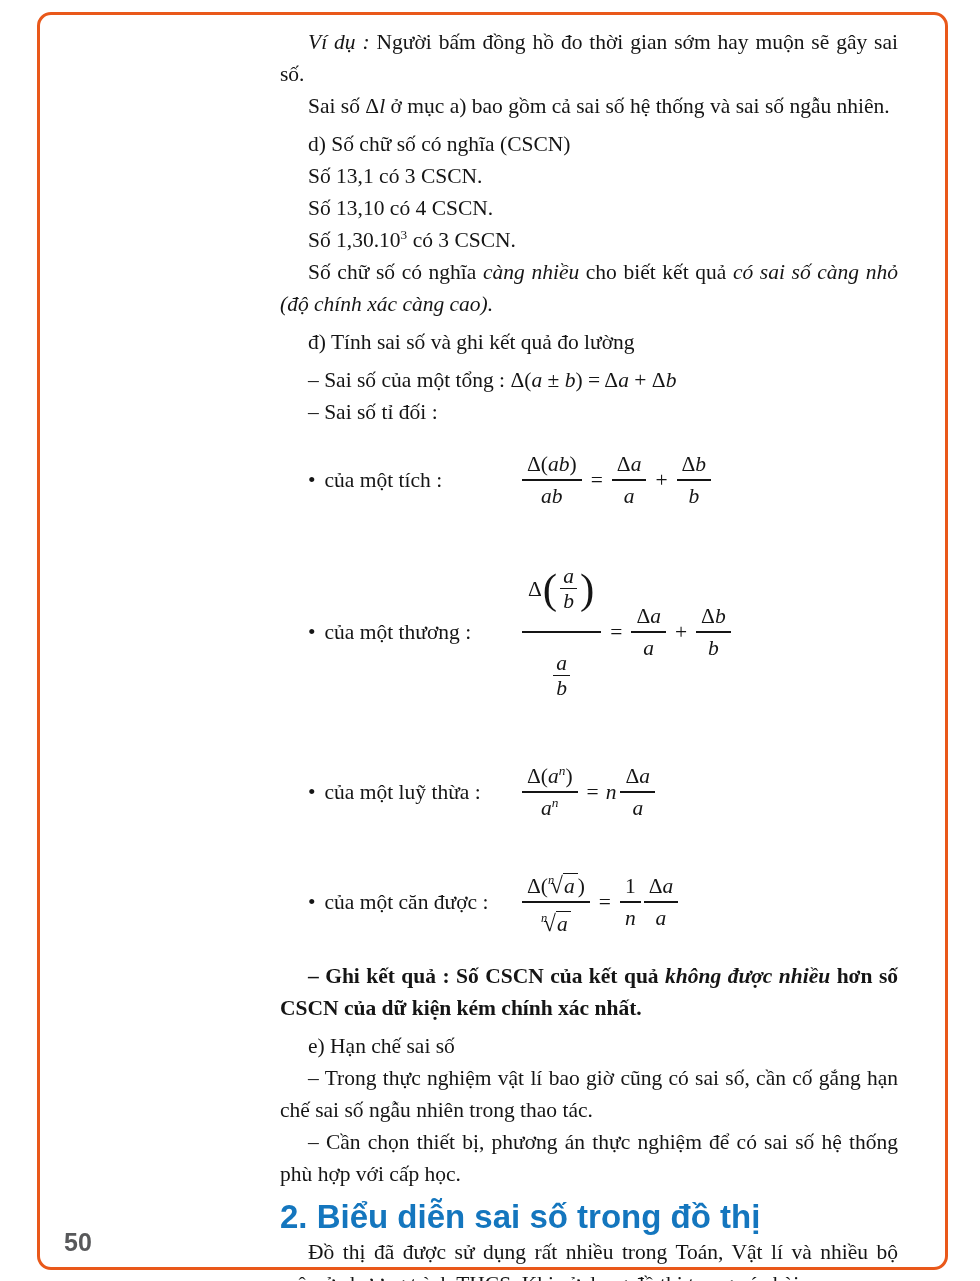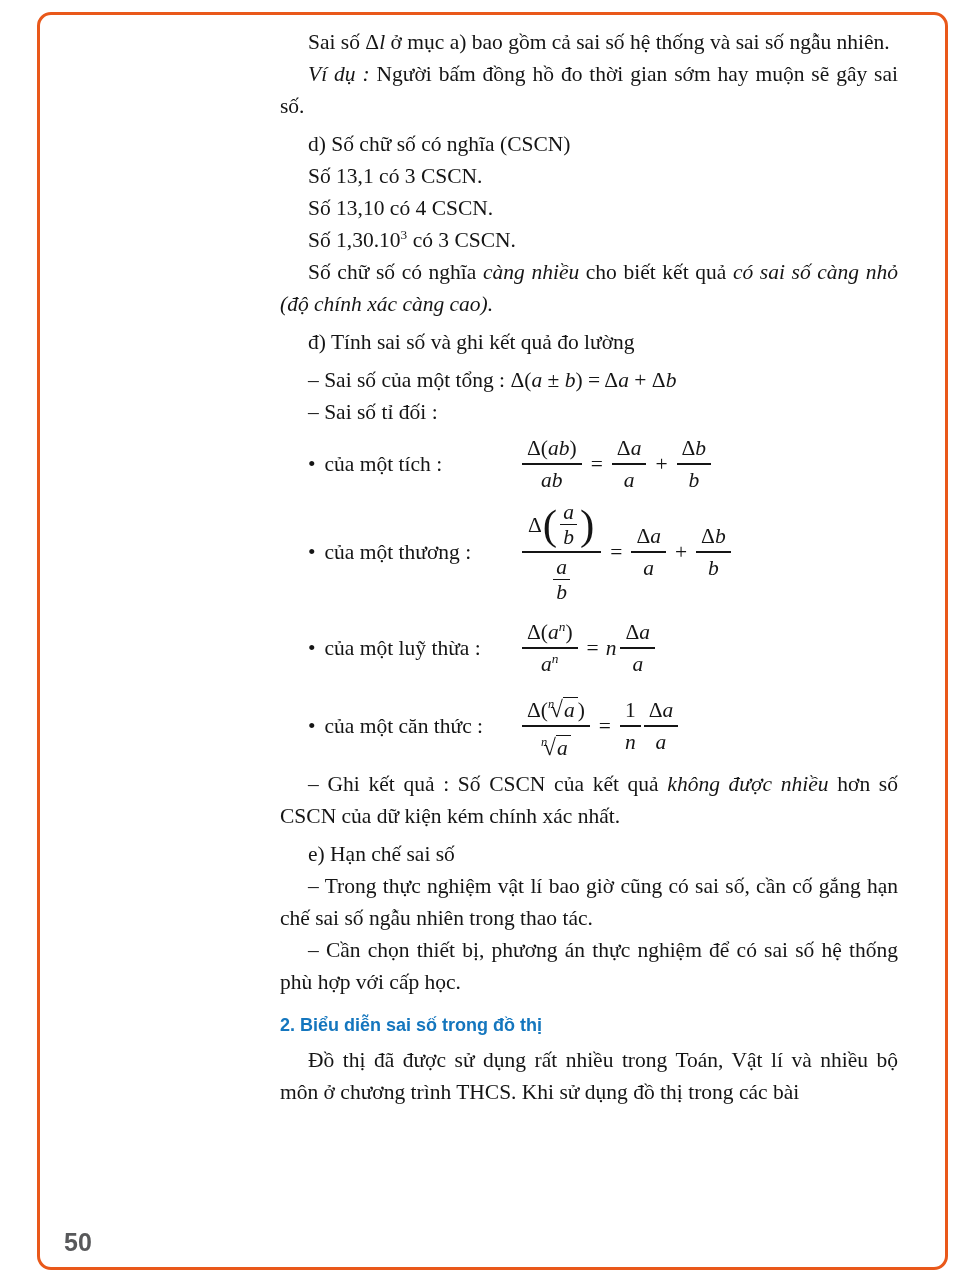--- a/index.html
+++ b/index.html
@@ -22,41 +22,41 @@
     position:absolute;left:280px;top:26px;width:618px;
     font-size:21.5px;line-height:32px;text-align:justify;
   }
   .content p{margin:0;text-indent:28px;}
   .b{font-weight:normal;}
   .i{font-style:italic;}
   p.head{margin-top:6px;}
   sup{font-size:62%;line-height:0;}
   .sec2{
     font-family:"Liberation Sans", sans-serif;font-weight:bold;color:var(--blue);
-    font-size:18px;line-height:34px;margin-top:10px !important;margin-bottom:2px !important;
+    font-size:33px;line-height:34px;margin-top:10px !important;margin-bottom:2px !important;
     text-indent:0 !important;text-align:left;
   }
   .page-number{
     position:absolute;left:64px;top:1228px;
     font-family:"Liberation Sans", sans-serif;font-weight:bold;
     font-size:25px;color:var(--gray);
   }
   
   .fline{
     display:flex;align-items:center;padding-left:28px;margin:6px 0;
     text-align:left;
   }
   .fl{display:inline-flex;align-items:center;width:212px;flex-shrink:0;}
   .bullet{margin-right:9px;}
   .fm{display:inline-flex;align-items:center;}
   .op{margin:0 7px;}
   .coef{margin-right:2px;font-style:italic;}
   .frac{
     display:inline-flex;flex-direction:column;align-items:center;
-    margin:0 2px;text-align:right;
+    margin:16px 2px;text-align:right;
   }
   .frac .num{display:block;line-height:28px;padding:0 5px 1px;border-bottom:2px solid var(--ink);}
   .frac .den{display:block;line-height:28px;padding:1px 5px 0;}
   .frac.inner .num{line-height:24px;border-bottom-width:1.5px;padding:0 3px 0;}
   .frac.inner .den{line-height:24px;padding:0 3px 0;}
   .num.nrow{display:flex;align-items:center;justify-content:center;padding:0 6px 2px;}
   .den.drow{display:flex;align-items:center;justify-content:center;padding-top:2px;}
   .bigp{font-size:200%;line-height:1;font-weight:400;margin:0 1px;}
   .rt{white-space:nowrap;}
   .idx{font-size:12.5px;font-style:italic;vertical-align:9px;margin-right:-4px;}
@@ -67,23 +67,23 @@
   .mt12{margin-top:12px;}
   .mt8{margin-top:8px;}
 </style>
 </head>
 <body>
 
 <div class="page-border"></div>
 
 <div class="content">
 
+  <p><span class="i">Ví dụ :</span><span> Người bấm đồng hồ đo thời gian sớm hay muộn sẽ gây sai số.</span></p>
+
   <p><span>Sai số Δ</span><span class="i">l</span><span> ở mục a) bao gồm cả sai số hệ thống và sai số ngẫu nhiên.</span></p>
-
-  <p><span class="i">Ví dụ :</span><span> Người bấm đồng hồ đo thời gian sớm hay muộn sẽ gây sai số.</span></p>
 
   <p class="b head">d) Số chữ số có nghĩa (CSCN)</p>
 
 
   <p>Số 13,1 có 3 CSCN.</p>
   <p>Số 13,10 có 4 CSCN.</p>
   <p><span>Số 1,30.10</span><sup>3</sup><span> có 3 CSCN.</span></p>
 
   <p><span>Số chữ số có nghĩa </span><span class="i">càng nhiều</span><span> cho biết kết quả </span><span class="i">có sai số càng nhỏ (độ chính xác càng cao).</span></p>
 
@@ -167,40 +167,40 @@
       <span class="frac">
         <span class="num"><span>Δ</span><span class="i">a</span></span>
         <span class="den i">a</span>
       </span>
     </span>
   </div>
 
   <div class="fline mt12">
     <span class="fl">
         <span class="bullet">•</span>
-        <span>của một căn thức :</span>
+        <span>của một căn được :</span>
       </span>
     <span class="fm">
       <span class="frac">
         <span class="num"><span>Δ(</span><span class="rt"><span class="idx">n</span><span class="sq">√</span><span class="ov">a</span></span><span>)</span></span>
         <span class="den"><span class="rt"><span class="idx">n</span><span class="sq">√</span><span class="ov">a</span></span></span>
       </span>
       <span class="op">=</span>
       <span class="frac sm">
         <span class="num">1</span>
         <span class="den i">n</span>
       </span>
       <span class="frac">
         <span class="num"><span>Δ</span><span class="i">a</span></span>
         <span class="den i">a</span>
       </span>
     </span>
   </div>
 
-  <p class="mt8" style=""><span>– Ghi kết quả : Số CSCN của kết quả </span><span class="i">không được nhiều</span><span> hơn số CSCN của dữ kiện kém chính xác nhất.</span></p>
+  <p class="mt8" style="font-weight:bold;"><span>– Ghi kết quả : Số CSCN của kết quả </span><span class="i">không được nhiều</span><span> hơn số CSCN của dữ kiện kém chính xác nhất.</span></p>
 
   <p class="b head">e) Hạn chế sai số</p>
 
   <p>– Trong thực nghiệm vật lí bao giờ cũng có sai số, cần cố gắng hạn chế sai số ngẫu nhiên trong thao tác.</p>
   <p>– Cần chọn thiết bị, phương án thực nghiệm để có sai số hệ thống phù hợp với cấp học.</p>
 
   <p class="sec2">2. Biểu diễn sai số trong đồ thị</p>
 
   <p>Đồ thị đã được sử dụng rất nhiều trong Toán, Vật lí và nhiều bộ môn ở chương trình THCS. Khi sử dụng đồ thị trong các bài</p>
 

